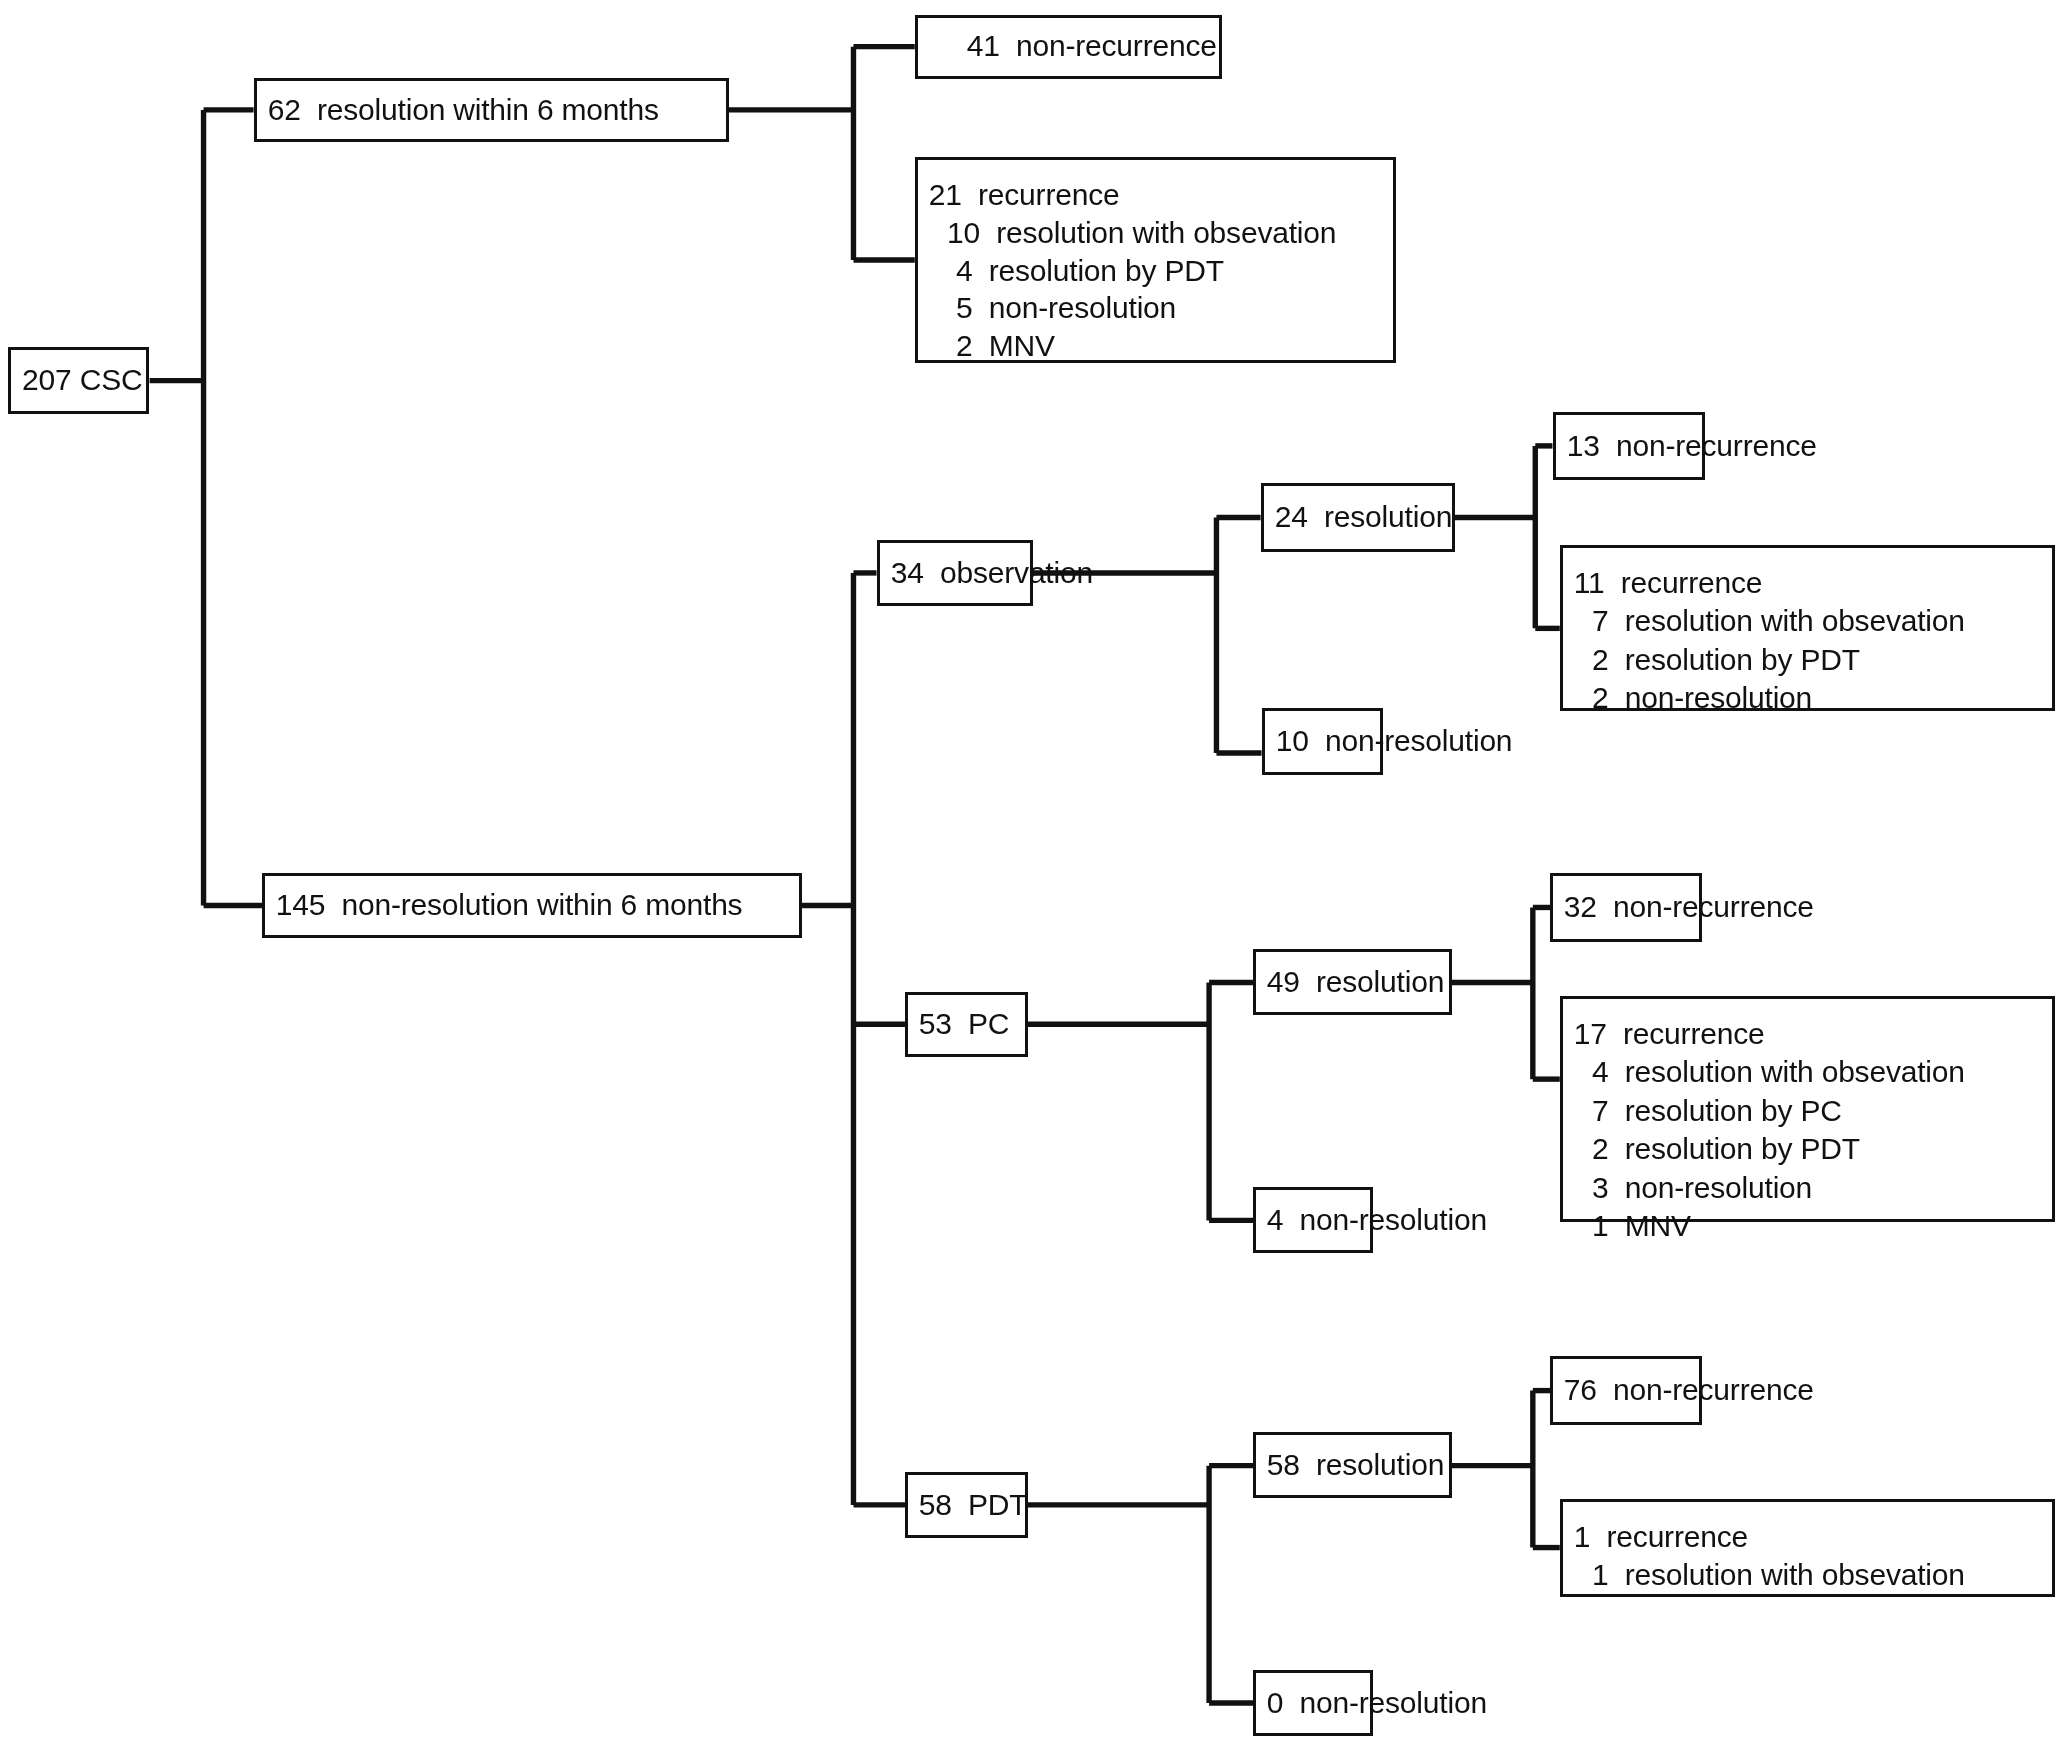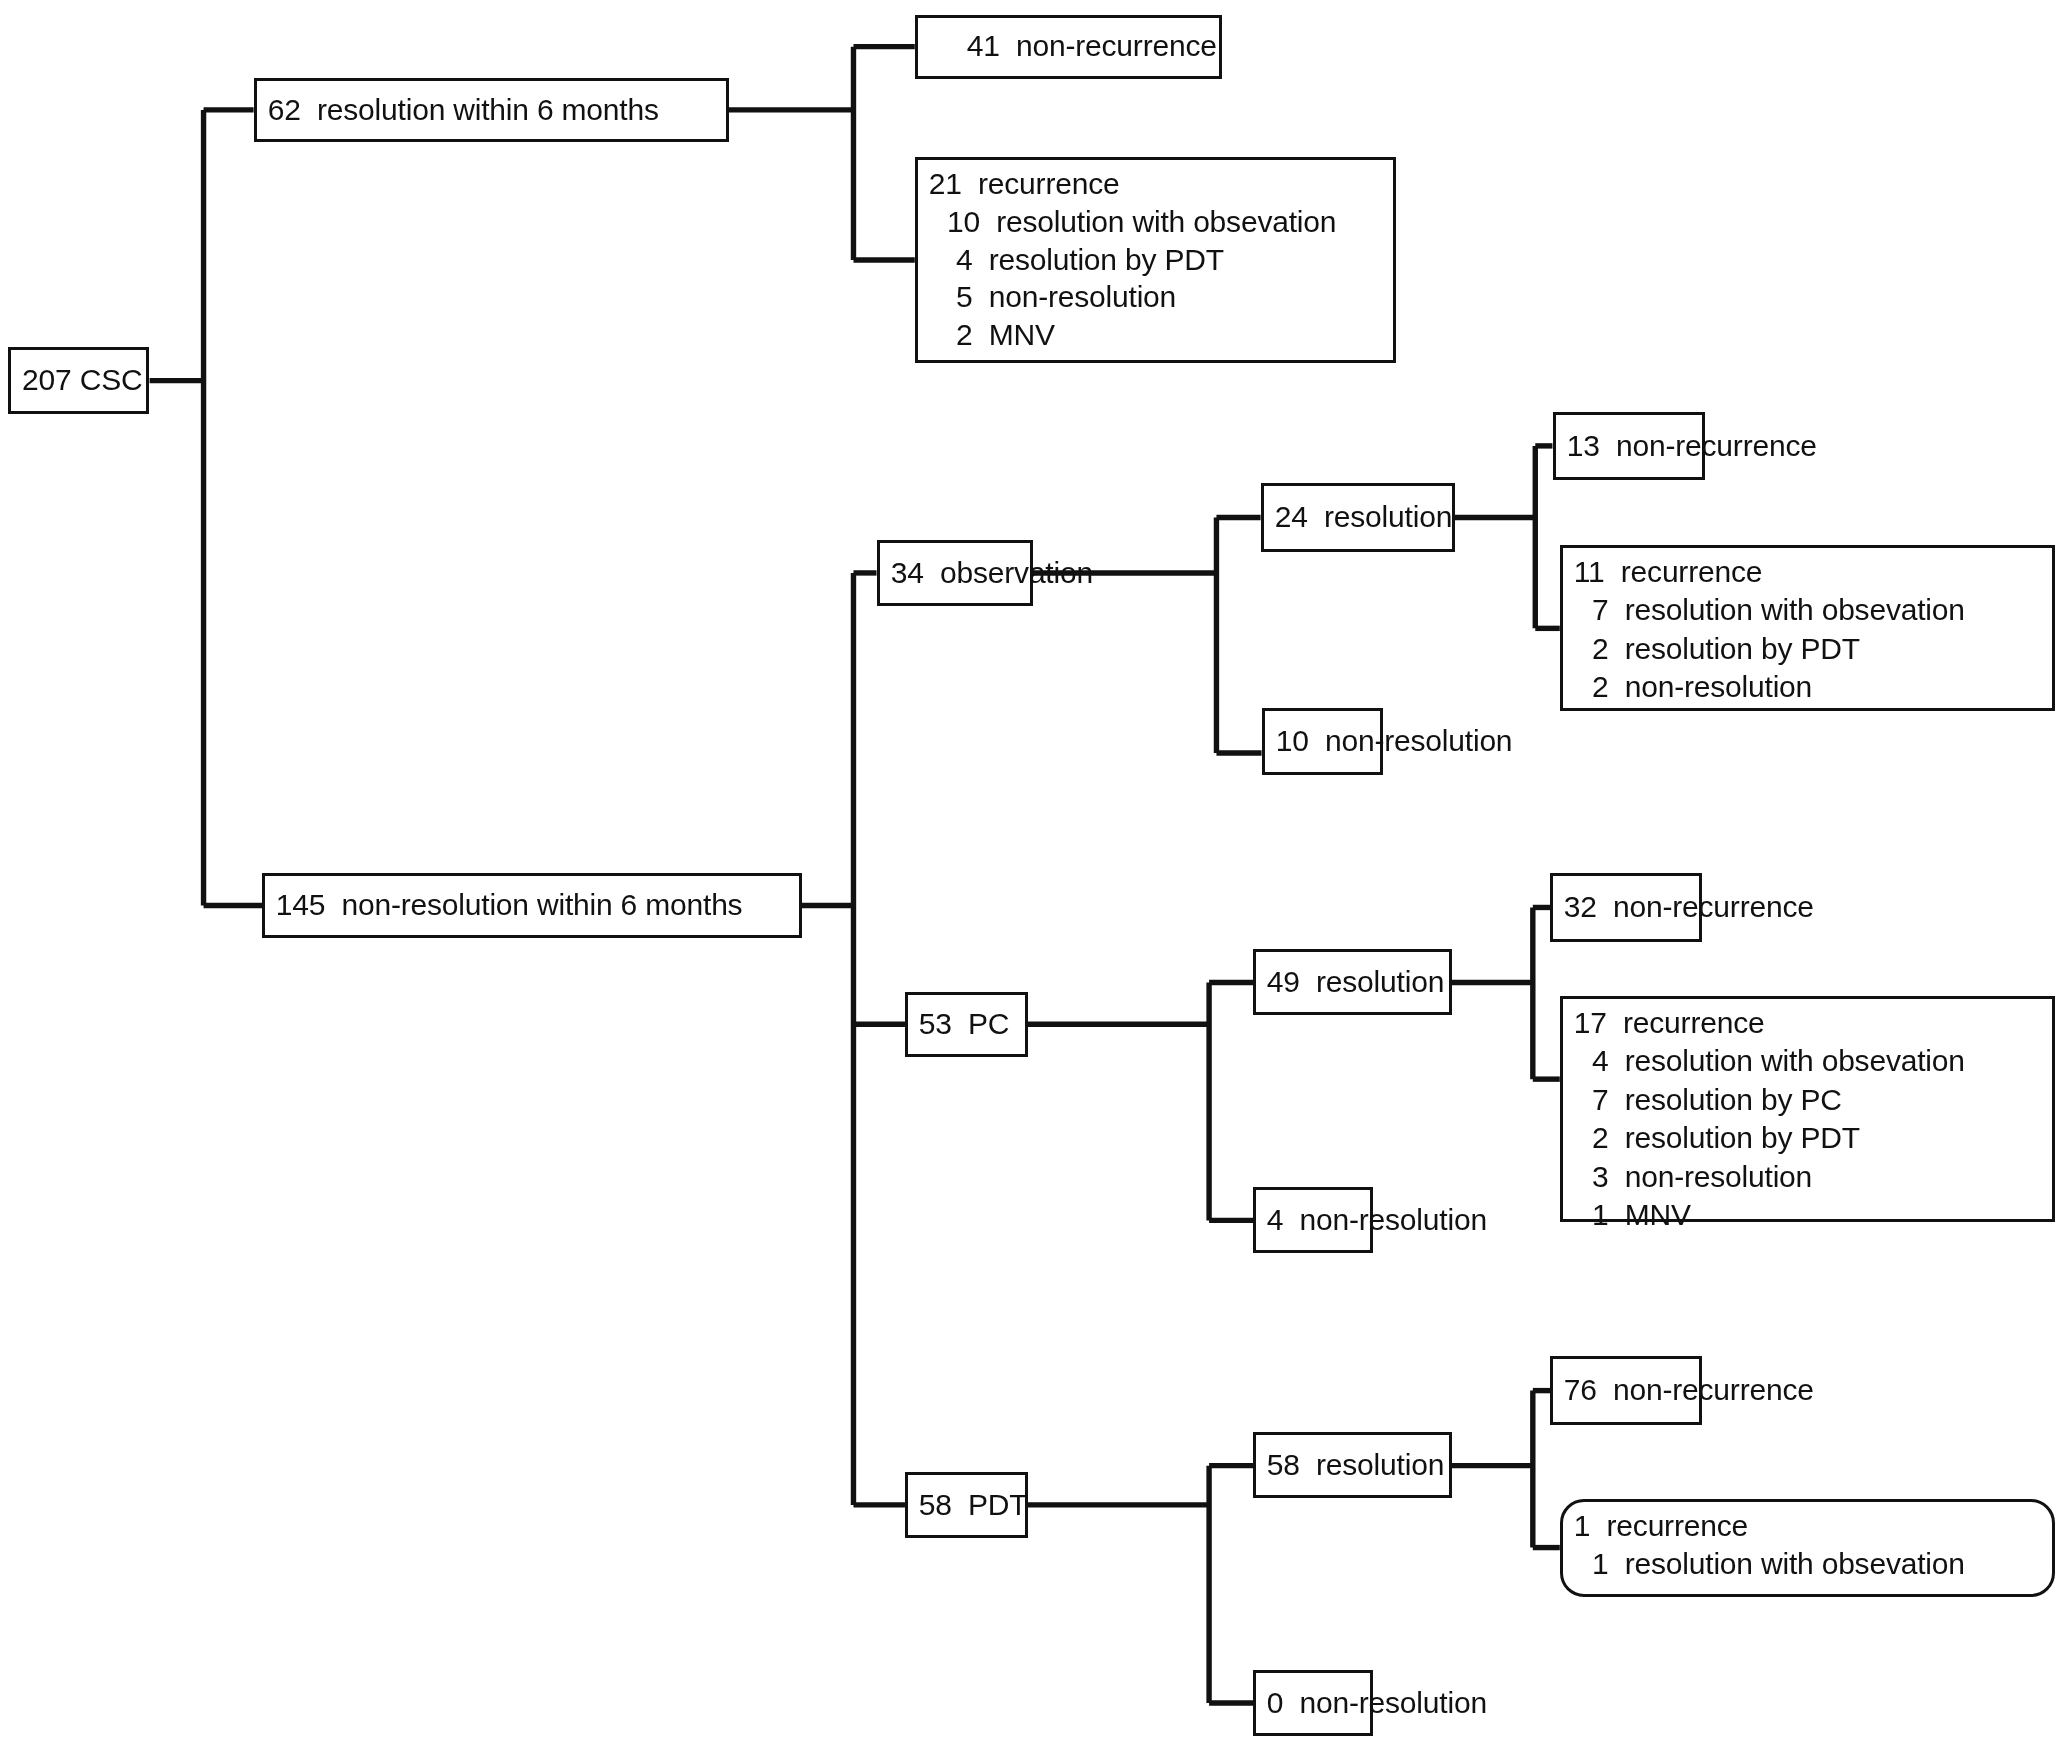--- a/index.html
+++ b/index.html
@@ -59,21 +59,21 @@
   }
   .node-line.sub {
     padding-left: 29px;
     margin-top: 7.8px;
   }
   .node-line.sub-tight {
     padding-left: 38px;
     margin-top: 6.9px;
   }
   .node-box.multi {
-    padding-top: 9px;
+    padding-top: 20px;
     padding-bottom: 8.8px;
     justify-content: flex-start;
   }
 </style>
 </head>
 <body>
 
 <div id="flow-root">
 
   <svg class="flow-svg" viewBox="0 0 4212 3586" aria-hidden="true">
@@ -203,19 +203,19 @@
   </div>
 
   <div class="node-box single" style="left:1253px; top:1670px; width:120px; height:66px;">
     <span class="node-line head">0  non-resolution</span>
   </div>
 
   <div class="node-box single" style="left:1550px; top:1356px; width:152px; height:69px;">
     <span class="node-line head">76  non-recurrence</span>
   </div>
 
-  <div class="node-box multi" style="left:1560px; top:1499px; width:495px; height:98px;border-radius:24px;">
+  <div class="node-box multi" style="left:1560px; top:1499px; width:495px; height:98px;">
     <span class="node-line head">1  recurrence</span>
     <span class="node-line sub">1  resolution with obsevation</span>
   </div>
 
 </div>
 
 
 </body></html>

